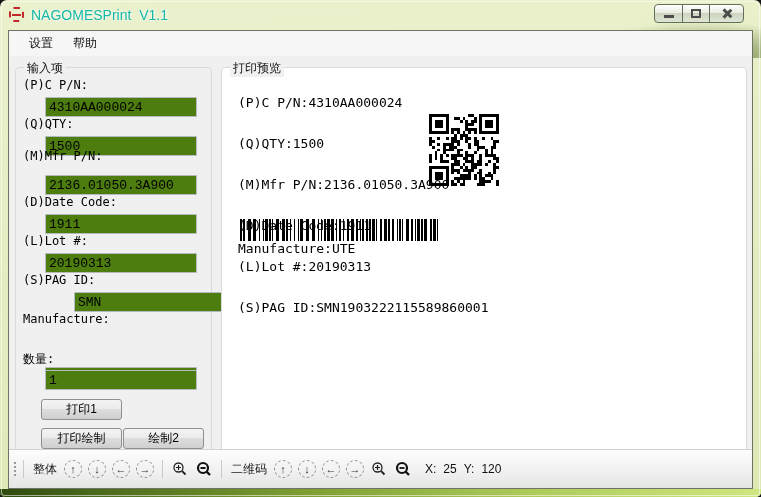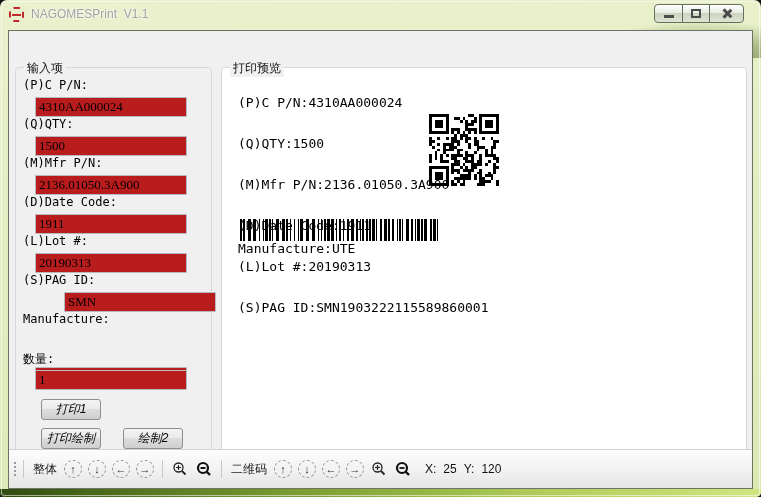--- a/index.html
+++ b/index.html
@@ -21,21 +21,21 @@
   .bottom-strip { position:absolute; left:0; bottom:0; right:0; height:8px;
       background:linear-gradient(90deg,#2e4a0f,#49691b 12%,#7e9e33 40%,#aecb5a 70%,#cfe680 100%); }
   .frame-inner-glow { position:absolute; inset:1px; border-radius:6px 6px 4px 4px;
       box-shadow: inset 0 0 0 1px rgba(255,255,255,.55); pointer-events:none; }
   
   .titlebar { position:absolute; left:0; top:0; right:0; height:30px; }
   .app-icon { position:absolute; left:9px; top:7px; width:15px; height:15px;
       border:2px dashed #c1272d; border-radius:5px; }
   .app-icon::after { content:""; position:absolute; left:1px; right:1px; top:4.5px;
       height:2px; background:#c1272d; }
-  .title-text { position:absolute; left:31px; top:7px; font-size:12px; color:#a3a3a3;
+  .title-text { position:absolute; left:31px; top:7px; font-size:14px; color:#14b8a6;
       text-shadow:0 0 4px rgba(255,255,255,.9), 0 0 2px rgba(255,255,255,.9); white-space:pre; }
   .caption-btns { position:absolute; right:17px; top:4px; display:flex; }
   .cap-btn { height:19px; border:1px solid #62705a; margin-left:-1px;
       background:linear-gradient(#ffffff, #e9ede2 45%, #ccd4c0 50%, #dfe5d4);
       display:flex; align-items:center; justify-content:center; position:relative; }
   .cap-btn.min   { width:29px; border-radius:4px 0 0 4px; }
   .cap-btn.max   { width:28px; }
   .cap-btn.close { width:35px; border-radius:0 4px 4px 0; }
   .glyph-min { width:10px; height:3px; background:#4c4c4c; margin-top:6px; }
   .glyph-max { width:10px; height:9px; border:2px solid #4c4c4c; }
@@ -52,29 +52,29 @@
   .menu-item { font-size:12px; color:#111; padding:3px 10px; }
   
   .groupbox { position:absolute; border:1px solid #d9d9d9; border-radius:4px; }
   .gb-left  { left:6px;   top:36px; width:197px; height:386px; background:#f0f0f0; }
   .gb-right { left:212px; top:36px; width:526px; height:386px; background:#ffffff; }
   .gb-label { position:absolute; top:-8px; left:8px; font-size:12px; color:#111;
       background:#f0f0f0; padding:0 3px; white-space:nowrap; }
   
   .fld-label { position:absolute; left:14px; font-size:12px; color:#000;
       font-family:"DejaVu Sans Mono","DejaVu Sans",monospace; white-space:pre; }
-  .fld-input { position:absolute; left:26px; width:152px; height:20px;
-      border:1px solid #b4bac0; border-radius:1px; background:#b91c1c;
-      font-family:Liberation Serif, serif; font-size:13px; color:#000;
+  .fld-input { position:absolute; left:36px; width:152px; height:20px;
+      border:1px solid #b4bac0; border-radius:1px; background:#4d7c0f;
+      font-family:Liberation Mono, monospace; font-size:13px; color:#000;
       padding:0 3px; outline:none; }
   
-  .btn { position:absolute; width:60px; height:21px; border:1px solid #8e8f8f; border-radius:3px;
+  .btn { position:absolute; width:81px; height:21px; border:1px solid #8e8f8f; border-radius:3px;
       background:linear-gradient(#f4f4f4,#ebebeb 45%,#dddddd 50%,#cfcfcf);
       font-size:12px; color:#000; display:flex; align-items:center; justify-content:center;
-      cursor:default;font-style:italic; }
+      cursor:default; }
   
   .preview-lines { position:absolute; left:229px; top:62px;
       font-family:"DejaVu Sans Mono",monospace; font-size:13px; color:#000;
       line-height:20.5px; white-space:pre; }
   .qr-box { position:absolute; left:420px; top:83px; width:70px; height:72px; }
   .barcode-box { position:absolute; left:231px; top:188px; width:199px; height:22px; }
   .manufacture-line { position:absolute; left:229px; top:210px;
       font-family:"DejaVu Sans Mono",monospace; font-size:13px; color:#000; }
   
   .toolbar { position:absolute; left:0; bottom:0; right:0; height:39px;
@@ -112,29 +112,33 @@
       <div class="cap-btn max">
           <span class="glyph-max"></span>
         </div>
       <div class="cap-btn close">
           <span class="glyph-close"></span>
         </div>
     </div>
   </div>
 
   <div class="client">
+    <div class="menubar">
+      <span class="menu-item">设置</span>
+      <span class="menu-item">帮助</span>
+    </div>
 
     <div class="groupbox gb-left">
       <span class="gb-label">输入项</span>
     </div>
     <span class="fld-label" style="top:47px">(P)C P/N:</span>
     <input class="fld-input" style="top: 66px;" value="4310AA000024">
     <span class="fld-label" style="top:86px">(Q)QTY:</span>
     <input class="fld-input" style="top: 105px;" value="1500">
-    <span class="fld-label" style="top:125px">(M)Mfr P/N:</span>
+    <span class="fld-label" style="top:118px">(M)Mfr P/N:</span>
     <input class="fld-input" style="top: 144px;" value="2136.01050.3A900">
     <span class="fld-label" style="top:164px">(D)Date Code:</span>
     <input class="fld-input" style="top: 183px;" value="1911">
     <span class="fld-label" style="top:203px">(L)Lot #:</span>
     <input class="fld-input" style="top: 222px;" value="20190313">
     <span class="fld-label" style="top:242px">(S)PAG ID:</span>
     <input class="fld-input" style="top: 261px; margin-left: 29px;" value="SMN">
     <span class="fld-label" style="top:281px">Manufacture:</span>
     <input class="fld-input" style="top: 300px; margin-top: 36px;" value="UTE">
     <span class="fld-label" style="top:320px">数量:</span>

